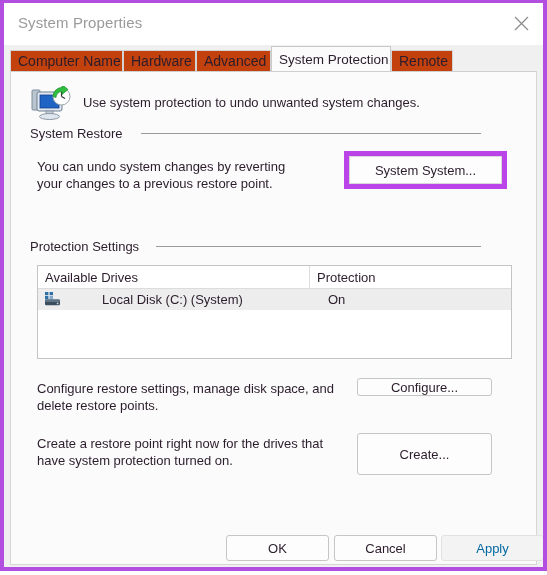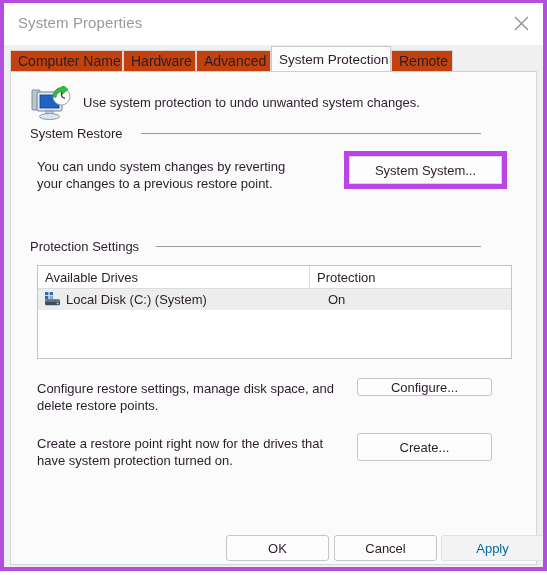--- a/index.html
+++ b/index.html
@@ -224,21 +224,21 @@
   }
   .td {
     font-size: 13px;
     color: #2b1d2b;
     display: flex;
     align-items: center;
     box-sizing: border-box;
     height: 100%;
     white-space: nowrap;
   }
-  .td.col-drive { width: 272px; padding-left: 6px; }
+  .td.col-drive { width: 272px; padding-left: 6px; gap: 36px; }
   .td.col-prot  { flex: 1; padding-left: 8px; margin-left: 10px; }
   .drive-icon { width: 17px; height: 15px; margin-right: 5px; flex: none; }
 
   
   #footer {
     position: absolute;
     left: 0;
     right: 0;
     top: 521px;
     height: 46px;
@@ -354,21 +354,21 @@
       <span>delete restore points.</span>
     </div>
     <div class="btn" style="left:346px;top:306px;width:135px;height:18px;">
       <span>Configure...</span>
     </div>
 
     <div class="body-text" style="left:26px;top:363px;">
       <span>Create a restore point right now for the drives that</span><br>
       <span>have system protection turned on.</span>
     </div>
-    <div class="btn" style="left:346px;top:361px;width:135px;height:28px;">
+    <div class="btn" style="left:346px;top:361px;width:135px;height:42px;">
       <span>Create...</span>
     </div>
 
   </div>
 
   <div id="footer">
     <div class="btn footer-btn" style="left:222px;">
       <span>OK</span>
     </div>
     <div class="btn footer-btn" style="left:330px;">

